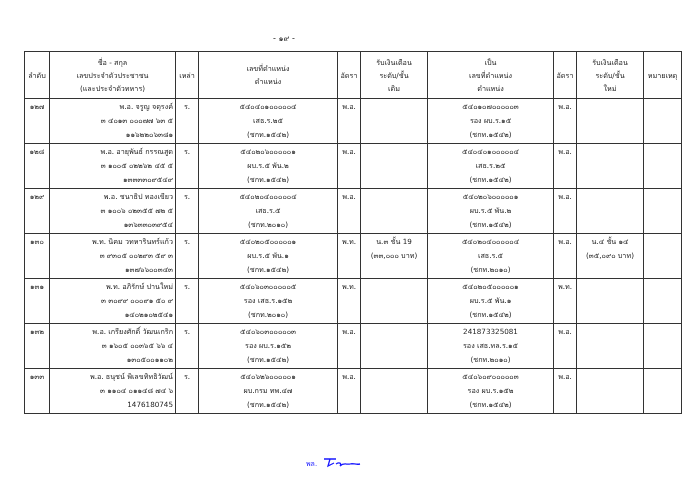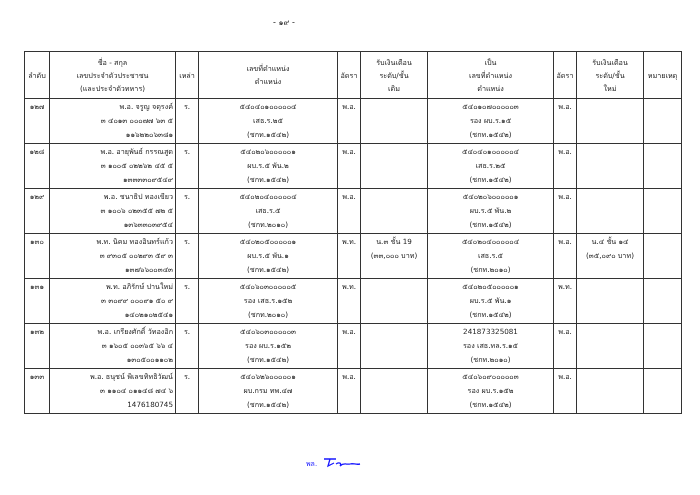--- a/index.html
+++ b/index.html
@@ -1,18 +1,18 @@
 <!DOCTYPE html>
 <html><head>
 <meta charset="utf-8">
 <style>
   html, body { margin:0; padding:0; background:#ffffff; }
   body { width:700px; height:495px; position:relative; overflow:hidden;
          font-family:"DejaVu Sans", sans-serif; color:#222; }
-  .page-num { position:absolute; top:16px; left:0; width:568px; text-align:center; font-size:8px; }
+  .page-num { position:absolute; top:32px; left:0; width:568px; text-align:center; font-size:8px; }
   table { position:absolute; left:24px; top:51px; border-collapse:collapse; table-layout:fixed; width:657px; }
   td, th { border:1px solid #333; font-size:7.2px; line-height:14px; vertical-align:top; padding:1px 2px; font-weight:normal; }
   thead th { text-align:center; vertical-align:middle; height:44px; line-height:13px; }
   table { border:1.5px solid #111; }
   tbody tr { height:30px; }
   .c { text-align:center; }
   .l { text-align:right; padding-left:4px; }
   .sig { position:absolute; left:306px; top:451px; width:70px; height:20px; }
   .line { display:block; white-space:nowrap; }
 </style>
@@ -154,21 +154,21 @@
         <td class="c">พ.อ.</td>
         <td class="c">
           <span class="line"></span>
           <span class="line"></span>
         </td>
         <td class="c"></td>
       </tr>
       <tr>
         <td class="c">๑๓๐</td>
         <td class="l">
-          <span class="line">พ.ท. นิคม   ทองอินทร์แก้ว</span>
+          <span class="line">พ.ท. นิคม   วทหารินทร์แก้ว</span>
           <span class="line">๓ ๙๓๐๕ ๐๐๒๙๓ ๕๙ ๓</span>
           <span class="line">๑๓๗๖๖๐๐๓๔๓</span>
         </td>
         <td class="c">ร.</td>
         <td class="c">
           <span class="line">๕๔๐๒๐๕๐๐๐๐๐๑</span>
           <span class="line">ผบ.ร.๕ พัน.๑</span>
           <span class="line">(ชกท.๑๕๔๒)</span>
         </td>
         <td class="c">พ.ท.</td>
@@ -214,21 +214,21 @@
         <td class="c">พ.ท.</td>
         <td class="c">
           <span class="line"></span>
           <span class="line"></span>
         </td>
         <td class="c"></td>
       </tr>
       <tr>
         <td class="c">๑๓๒</td>
         <td class="l">
-          <span class="line">พ.อ. เกรียงศักดิ์   วัทองอิก</span>
+          <span class="line">พ.อ. เกรียงศักดิ์   วัฒนเกริก</span>
           <span class="line">๓ ๑๖๐๕ ๐๐๓๖๕ ๖๖ ๔</span>
           <span class="line">๑๓๐๕๐๐๑๑๐๒</span>
         </td>
         <td class="c">ร.</td>
         <td class="c">
           <span class="line">๕๔๐๖๐๓๐๐๐๐๐๓</span>
           <span class="line">รอง ผบ.ร.๑๕๒</span>
           <span class="line">(ชกท.๑๕๔๒)</span>
         </td>
         <td class="c">พ.อ.</td>

